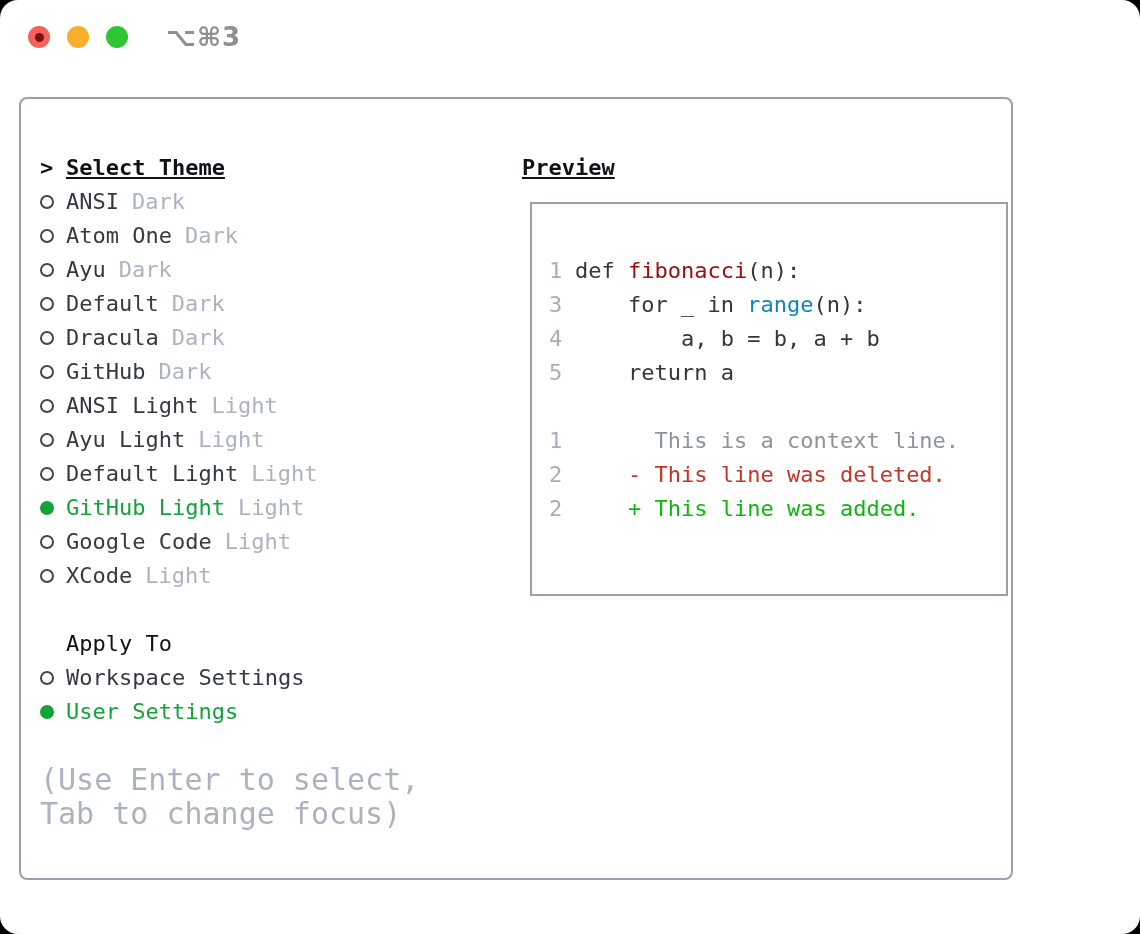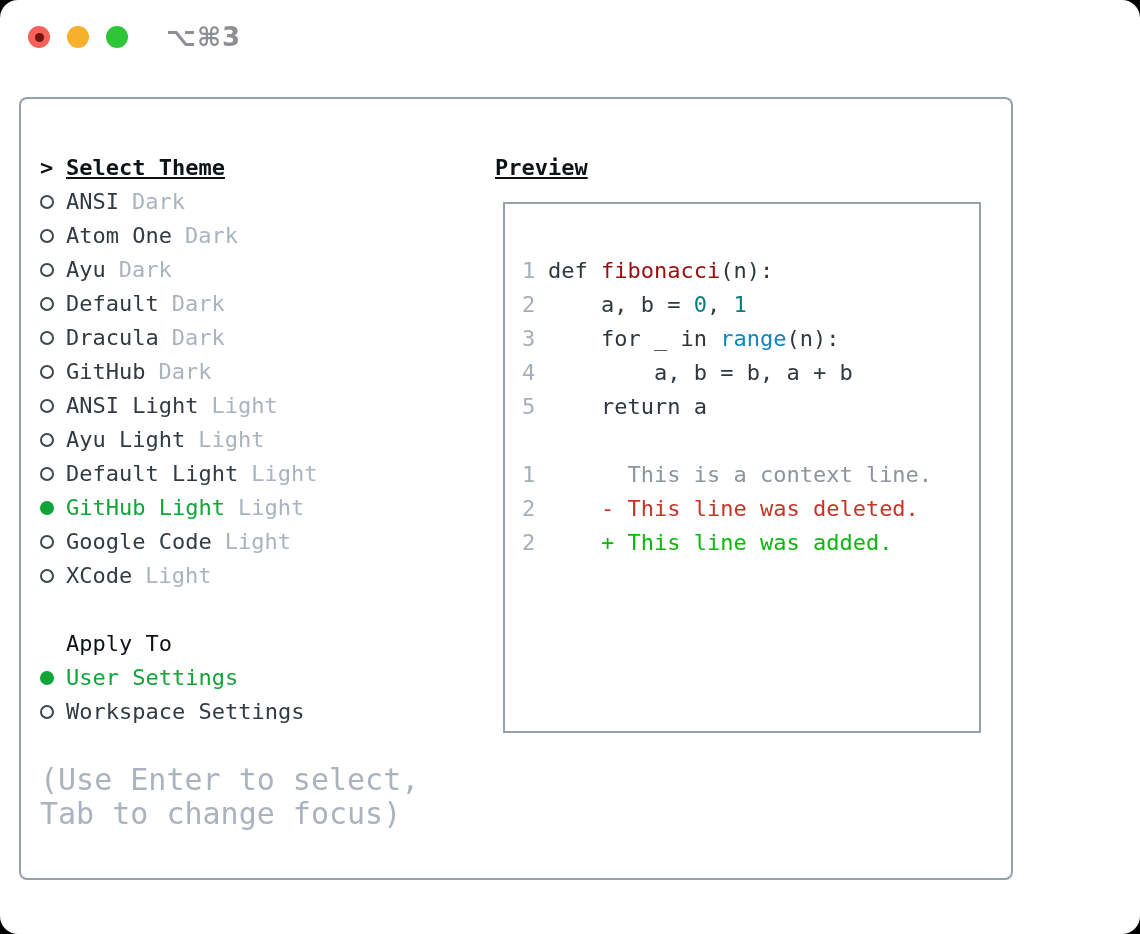--- a/index.html
+++ b/index.html
@@ -27,22 +27,22 @@
   .radio{width:14px;height:14px;border:2px solid var(--ring-gray);border-radius:50%;box-sizing:border-box;}
   .radio.selected{background:var(--selected-green);border-color:var(--selected-green);}
   .opt-name{color:var(--option-dark);}
   .opt-name.sel{color:var(--selected-green);}
   .variant{color:var(--muted-gray);margin-left:13px;}
   .apply-header{color:#0e1216;}
 
   .left-col{position:absolute;left:19px;top:52px;width:420px;}
   .hint{width:400px;font-size:30px;line-height:34px;color:var(--muted-gray);white-space:pre-wrap;}
 
-  .right-col{position:absolute;left:474px;top:52px;}
-  .preview-box{margin-left:8px;margin-top:17px;width:478px;height:531px;border:2px solid var(--panel-border);box-sizing:border-box;padding:16px 0 0 17px;overflow:hidden;background:#fff;}
+  .right-col{position:absolute;left:501px;top:52px;}
+  .preview-box{margin-left:8px;margin-top:17px;width:478px;height:394px;border:2px solid var(--panel-border);box-sizing:border-box;padding:16px 0 0 17px;overflow:hidden;background:#fff;}
   .prow{height:34px;line-height:34px;font-size:22px;white-space:pre;}
   .lnum{display:inline-block;width:26px;color:var(--lnum-gray);}
   .seg.code{color:var(--code-dark);}
   .seg.title{color:var(--title-red);}
   .seg.num{color:var(--number-teal);}
   .seg.builtin{color:var(--builtin-blue);}
   .seg.context{color:var(--context-gray);}
   .seg.deleted{color:var(--deleted-red);}
   .seg.added{color:var(--added-green);}
 </style>
@@ -86,38 +86,37 @@
         </div>
 
       <div class="row blank"></div>
 
       <div class="row">
         <span class="gutter"></span>
         <span class="apply-header">Apply To</span>
       </div>
 
       <div id="apply-options">
+          <div class="row option"><span class="gutter"><span class="radio"></span></span><span class="opt-name">Workspace Settings</span></div>
           <div class="row option"><span class="gutter"><span class="radio selected"></span></span><span class="opt-name sel">User Settings</span></div>
-          <div class="row option"><span class="gutter"><span class="radio"></span></span><span class="opt-name">Workspace Settings</span></div>
         </div>
 
       <div class="row blank"></div>
 
       <div class="hint">(Use Enter to select, Tab to change focus)</div>
     </div>
 
     <div class="right-col">
       <div class="row">
         <span class="header">Preview</span>
       </div>
       <div class="preview-box">
         <div id="preview-lines">
             <div class="prow"></div>
             <div class="prow"><span class="lnum">1</span><span class="seg code">def </span><span class="seg title">fibonacci</span><span class="seg code">(n):</span></div>
-            <div class="prow"><span class="lnum">2</span><span class="seg code">    a, b = </span><span class="seg num">0</span><span class="seg code">, </span><span class="seg num">1</span></div>
             <div class="prow"><span class="lnum">3</span><span class="seg code">    for _ in </span><span class="seg builtin">range</span><span class="seg code">(n):</span></div>
             <div class="prow"><span class="lnum">4</span><span class="seg code">        a, b = b, a + b</span></div>
             <div class="prow"><span class="lnum">5</span><span class="seg code">    return a</span></div>
             <div class="prow"></div>
             <div class="prow"><span class="lnum">1</span><span class="seg context">      This is a context line.</span></div>
             <div class="prow"><span class="lnum">2</span><span class="seg deleted">    - This line was deleted.</span></div>
             <div class="prow"><span class="lnum">2</span><span class="seg added">    + This line was added.</span></div>
           </div>
       </div>
     </div>

